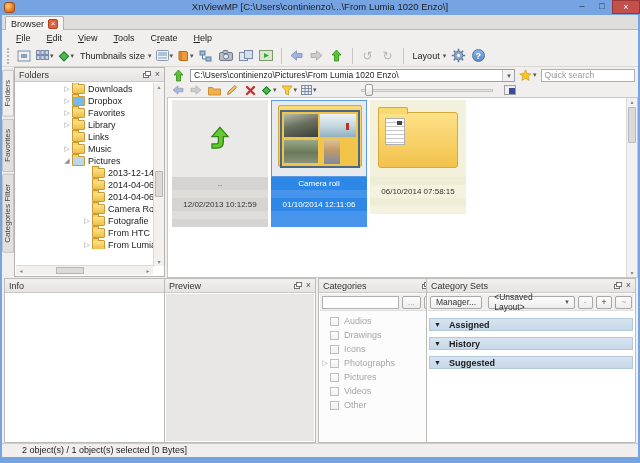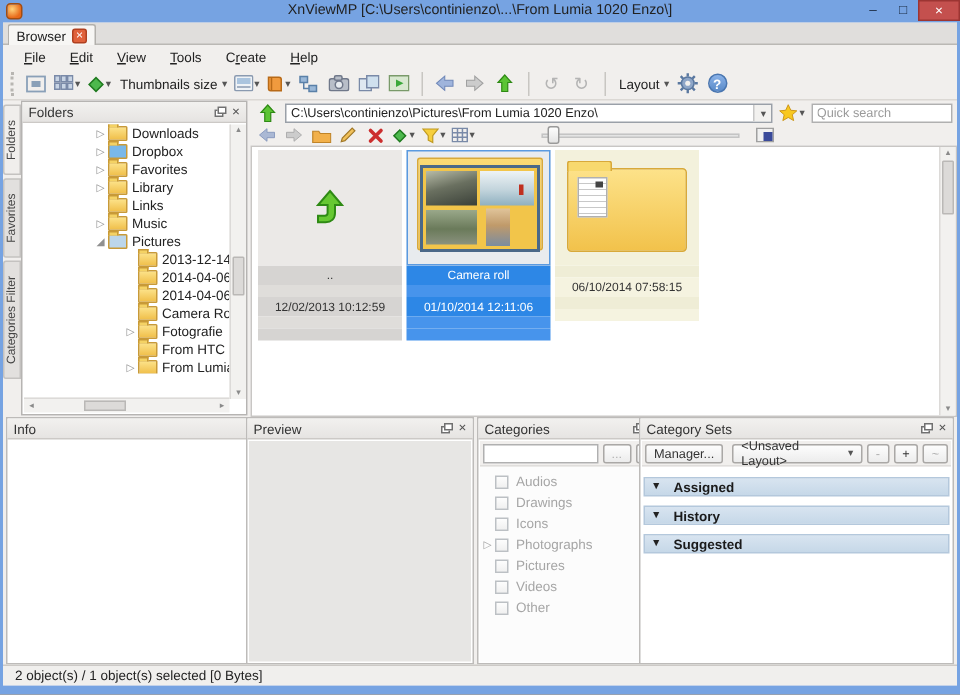--- a/index.html
+++ b/index.html
@@ -105,21 +105,21 @@
   .btn.gray{color:#b0b0b0;}
   #cat-list{position:absolute;left:1px;top:33px;right:1px;bottom:1px;padding-top:2px;}
   .crow{height:14px;display:flex;align-items:center;font-size:9px;color:#a6a6a6;}
   .cexp{width:10px;text-align:center;font-size:7px;color:#a0a0a0;}
   .cbox{width:9px;height:9px;border:1px solid #bcc0c4;background:linear-gradient(180deg,#fdfdfd,#f0f0f0);margin-right:5px;}
   #cs-sections{position:absolute;left:2px;right:2px;top:33px;}
   .csec{height:13px;background:linear-gradient(180deg,#d8e4f0,#c6d8e8);border:1px solid #b4c8dc;display:flex;align-items:center;font-size:9px;font-weight:bold;color:#1a1a1a;margin-top:6px;padding-left:4px;gap:8px;}
   .csec-arrow{font-size:7px;color:#222;}
   #cat-input{flex:1;height:13px;border:1px solid #b0b0b0;background:#fff;}
   
-  #statusbar{position:absolute;left:0;bottom:0;width:636px;height:14px;background:#f0efed;border-top:1px solid #ccc9c6;font-size:9px;color:#222;line-height:13px;padding-left:8px;}
+  #statusbar{position:absolute;left:0;bottom:0;width:636px;height:14px;background:#f0efed;border-top:1px solid #ccc9c6;font-size:9px;color:#222;line-height:13px;padding-left:20px;}
   svg{display:block;}
 </style>
 </head>
 <body>
 
 <div id="win">
 
   <div id="titlebar">
     <span id="appicon"></span>
     <div id="apptitle">XnViewMP [C:\Users\continienzo\...\From Lumia 1020 Enzo\]</div>

